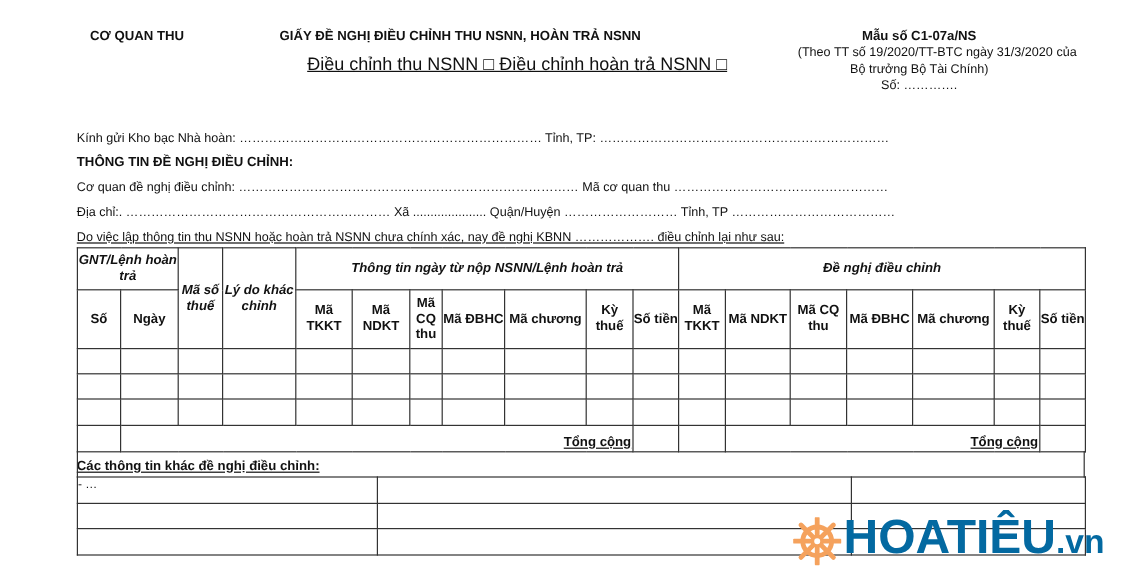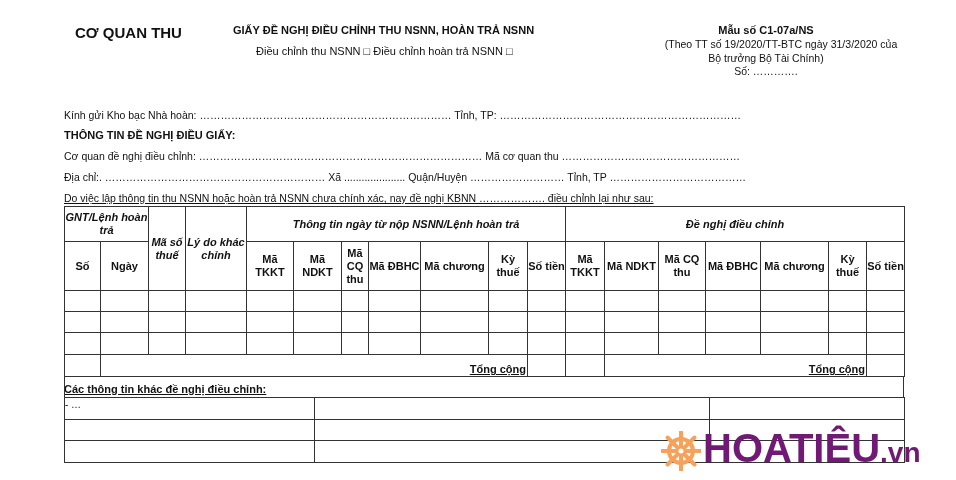--- a/index.html
+++ b/index.html
@@ -7,39 +7,39 @@
          font-family:"Liberation Sans", sans-serif; color:#111; font-size:11px; }
   .abs { position:absolute; white-space:nowrap; }
   .b { font-weight:bold; }
   .c { text-align:center; }
   .u { text-decoration:underline; }
   table.grid { position:absolute; border-collapse:collapse; table-layout:fixed; }
   table.grid td { border:1px solid #333; padding:0; text-align:center; vertical-align:middle;
                   font-weight:bold; font-size:11px; line-height:13px; }
   .total-label { text-align:right !important; vertical-align:bottom !important; padding-right:1px !important; }
   .other-label { text-align:left !important; font-weight:bold; }
-  .watermark { position:absolute; left:660px; top:426px; color:#701a75; font-weight:bold;
+  .watermark { position:absolute; left:660px; top:426px; color:#0369a1; font-weight:bold;
                font-size:40px; letter-spacing:0px; font-family:"Liberation Sans", sans-serif; }
   .watermark .vn { font-size:28px; }
   .wheel { position:absolute; left:661px; top:431px; width:40px; height:40px; }
 </style>
 </head>
 <body>
 
-<div class="abs b" style="left:75px;top:24px;font-size:15px;">CƠ QUAN THU</div>
+<div class="abs b" style="left:75px;top:24px;font-size:11px;">CƠ QUAN THU</div>
 <div class="abs b" style="left:233px;top:24px;font-size:11px;">GIẤY ĐỀ NGHỊ ĐIỀU CHỈNH THU NSNN, HOÀN TRẢ NSNN</div>
-<div class="abs" style="left:256px;top:45px;font-size:11px;">Điều chỉnh thu NSNN □ Điều chỉnh hoàn trả NSNN □</div>
+<div class="abs" style="left:256px;top:45px;font-size:15px;text-decoration:underline;">Điều chỉnh thu NSNN □ Điều chỉnh hoàn trả NSNN □</div>
 
 <div class="abs b c" style="left:632px;top:24px;width:268px;font-size:11px;">Mẫu số C1-07a/NS</div>
 <div class="abs c" style="left:636px;top:38px;width:290px;font-size:10.5px;">(Theo TT số 19/2020/TT-BTC ngày 31/3/2020 của</div>
 <div class="abs c" style="left:632px;top:52px;width:268px;font-size:10.5px;text-align:center;">Bộ trưởng Bộ Tài Chính)</div>
 <div class="abs c" style="left:632px;top:65px;width:268px;font-size:10.5px;">Số: ………….</div>
 
 <div class="abs" style="left:64px;top:109px;font-size:10.5px;">Kính gửi Kho bạc Nhà hoàn: ……………………………………………………………… Tỉnh, TP: ……………………………………………………………</div>
-<div class="abs b" style="left:64px;top:129px;font-size:11px;">THÔNG TIN ĐỀ NGHỊ ĐIỀU GIẤY:</div>
+<div class="abs b" style="left:64px;top:129px;font-size:11px;">THÔNG TIN ĐỀ NGHỊ ĐIỀU CHỈNH:</div>
 <div class="abs" style="left:64px;top:150px;font-size:10.5px;">Cơ quan đề nghị điều chỉnh: ……………………………………………………………………… Mã cơ quan thu ……………………………………………</div>
 <div class="abs" style="left:64px;top:171px;font-size:10.5px;">Địa chỉ:. ……………………………………………………… Xã ..................... Quận/Huyện ……………………… Tỉnh, TP …………………………………</div>
 <div class="abs u" style="left:64px;top:192px;font-size:10.5px;">Do việc lập thông tin thu NSNN hoặc hoàn trả NSNN chưa chính xác, nay đề nghị KBNN ………………. điều chỉnh lại như sau:</div>
 
 <table class="grid" style="left:64px;top:206px;width:840px;">
   <colgroup>
     <col style="width:36px">
       <col style="width:48px">
       <col style="width:37px">
       <col style="width:61px">

